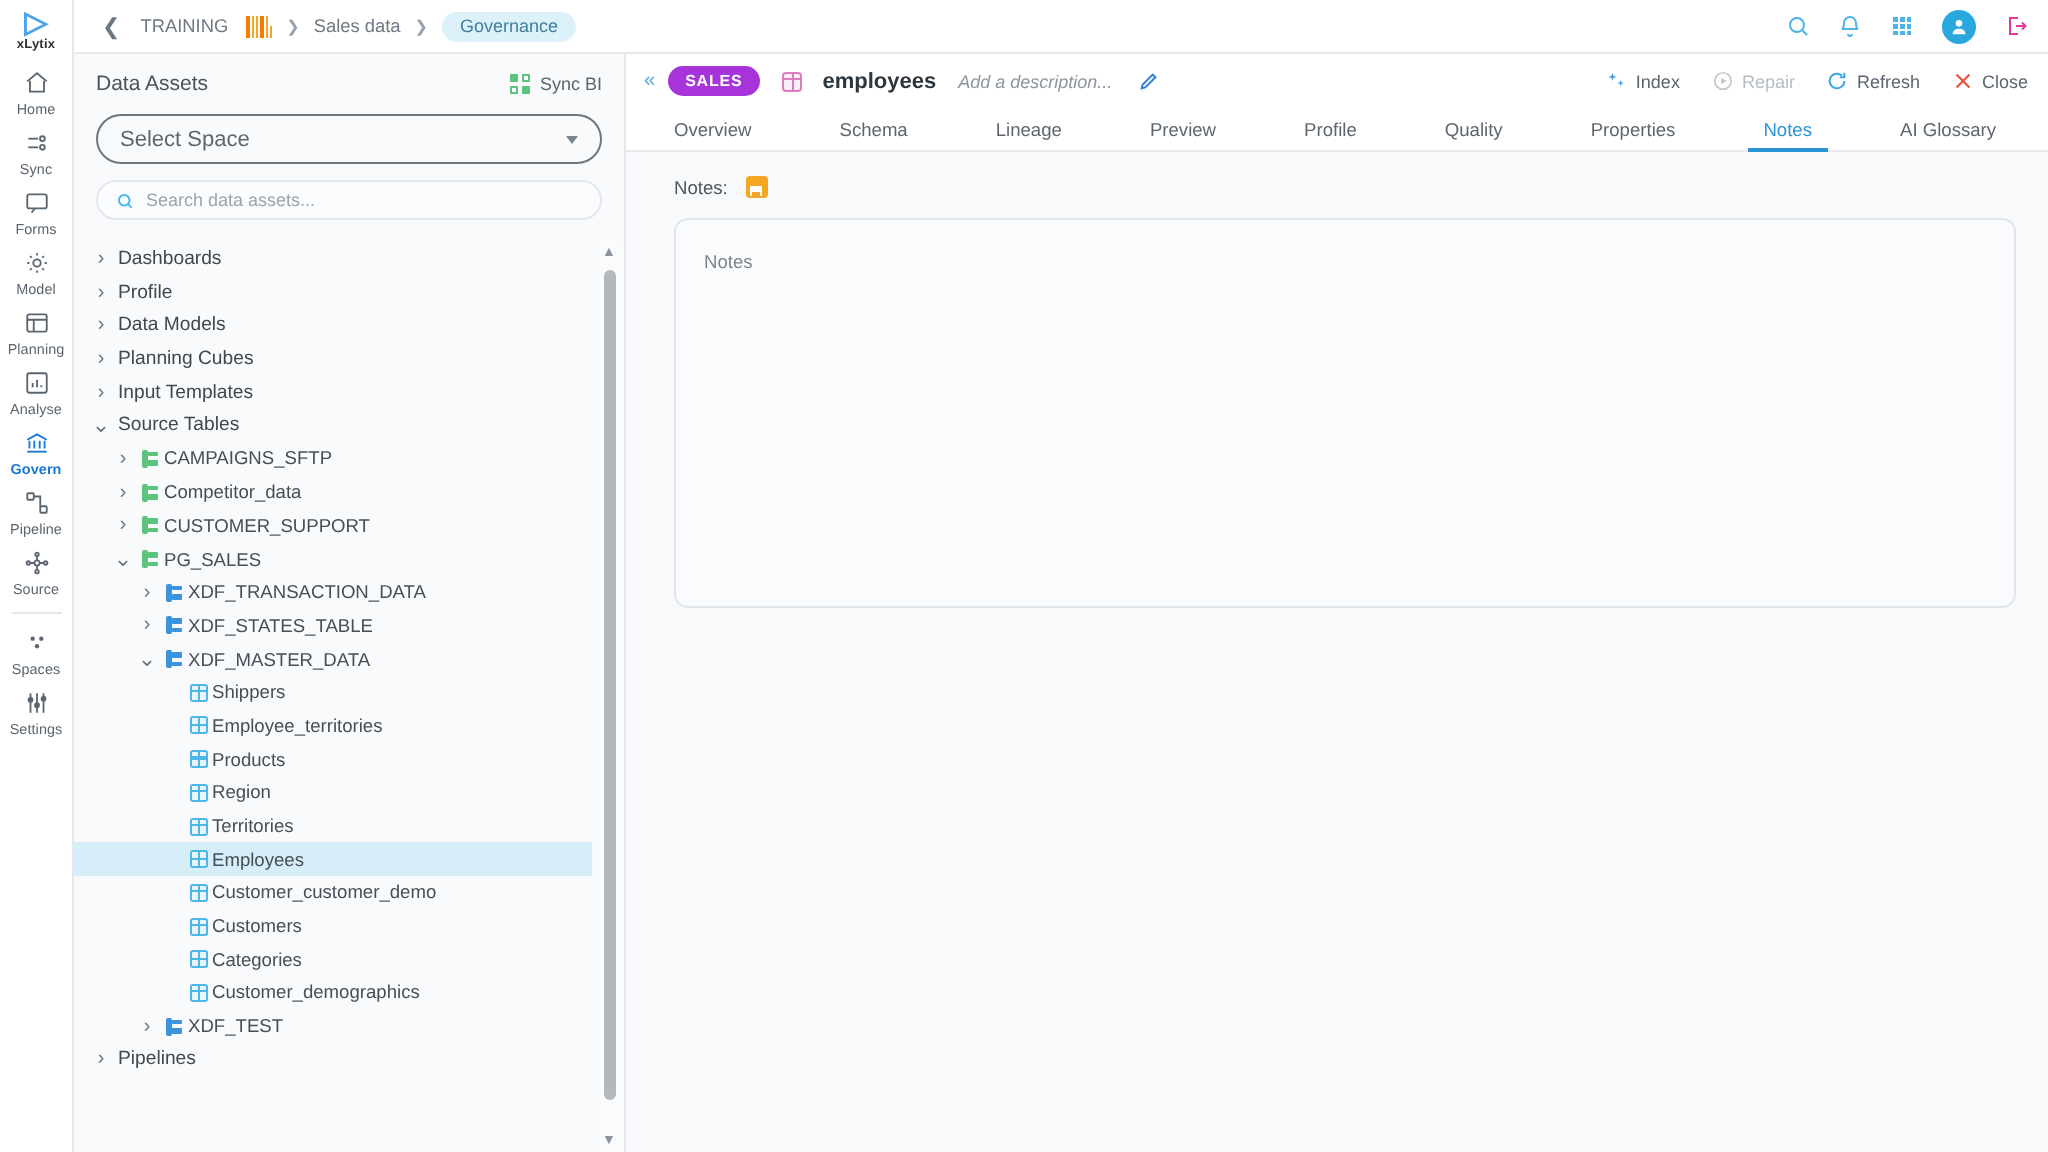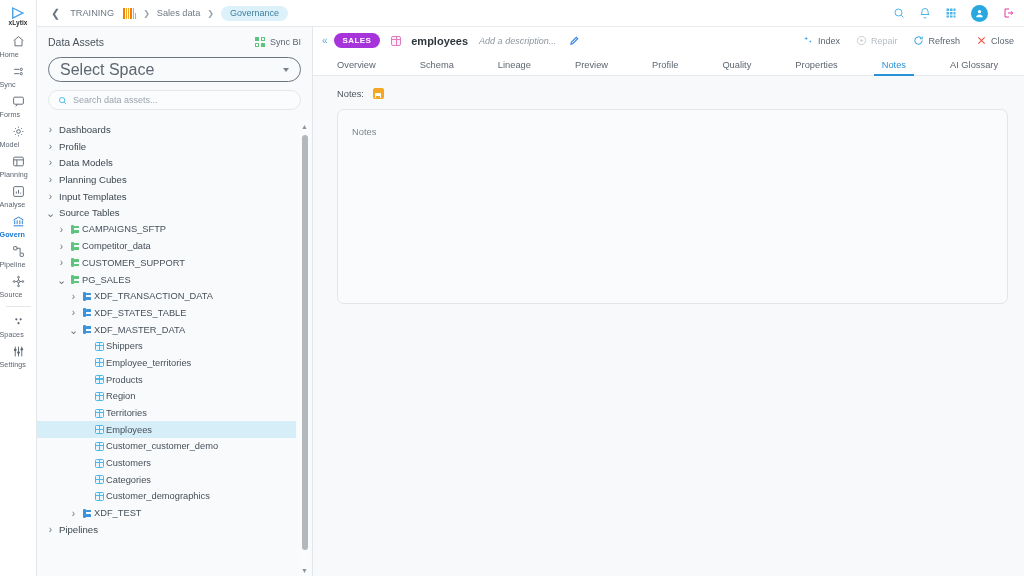--- a/index.html
+++ b/index.html
@@ -16,21 +16,21 @@
   .rail {
     width: 37px; height: 576px; background: #ffffff;
     border-right: 1px solid #e3e7ec;
     display: flex; flex-direction: column; align-items: center;
     padding-top: 3px; flex: none;
   }
   .rail-logo { display: flex; flex-direction: column; align-items: center; padding: 2px 0 5px; }
   .rail-logo .mark { font-size: 15px; line-height: 13px; color: #4da3e8; font-weight: 700; }
   .rail-logo .word { font-size: 6.5px; font-weight: 700; color: #2b2f33; letter-spacing: .1px; margin-top: 1px;}
   .rail-item {
-    display: flex; flex-direction: column; justify-content: center;
+    display: flex; flex-direction: column; align-items: center; justify-content: center;
     width: 37px; padding: 3px 0 2px; cursor: pointer; color: #5b6570;
   }
   .rail-item .ico { height: 15px; display: flex; align-items: center; justify-content: center; }
   .rail-item .lbl { font-size: 7.2px; margin-top: 1px; letter-spacing: .05px; white-space: nowrap; }
   .rail-item.active { color: #1878d2; }
   .rail-item.active .lbl { font-weight: 700; }
   .rail-div { width: 25px; height: 1px; background: #e3e7ec; margin: 5px 0 4px; }
 
   
   .right-col { flex: 1; display: flex; flex-direction: column; min-width: 0; }
@@ -75,21 +75,21 @@
   .syncbi { display: flex; align-items: flex-start; gap: 5px; cursor: pointer; }
   .syncbi .lbl { font-size: 9px; color: #5b6570; }
   .grid-green { display: grid; grid-template-columns: 4px 4px; grid-template-rows: 4px 4px; gap: 1.5px; }
   .grid-green b { display:block; background:#5cc47c; border-radius: .5px; }
   .grid-green b.o { background:#fff; border:1px solid #5cc47c; }
 
   .select-space {
     margin: 2px 11px 0 11px; height: 25px; border: 1px solid #6c7681; border-radius: 13px;
     background: #f8fafc; display: flex; align-items: center; padding: 0 11px; cursor: pointer;
   }
-  .select-space .val { font-size: 16px; color: #5d6670; flex: 1; }
+  .select-space .val { font-size: 11px; color: #5d6670; flex: 1; }
   .caret { width:0;height:0;border-left:3.5px solid transparent;border-right:3.5px solid transparent;border-top:4px solid #7b838d; }
 
   .search-box {
     margin: 8px 11px 0 11px; height: 20px; border: 1px solid #e4e8ec; border-radius: 11px;
     background: #fbfcfd; display: flex; align-items: center; padding: 0 9px; gap: 6px; cursor: text;
   }
   .search-box .ph { font-size: 9px; color: #9ba4ae; }
 
   .tree-wrap { flex: 1; margin-top: 11px; position: relative; min-height: 0; overflow: hidden; }
   .tree { position:absolute; inset:0; padding-right: 16px; overflow: hidden; }

